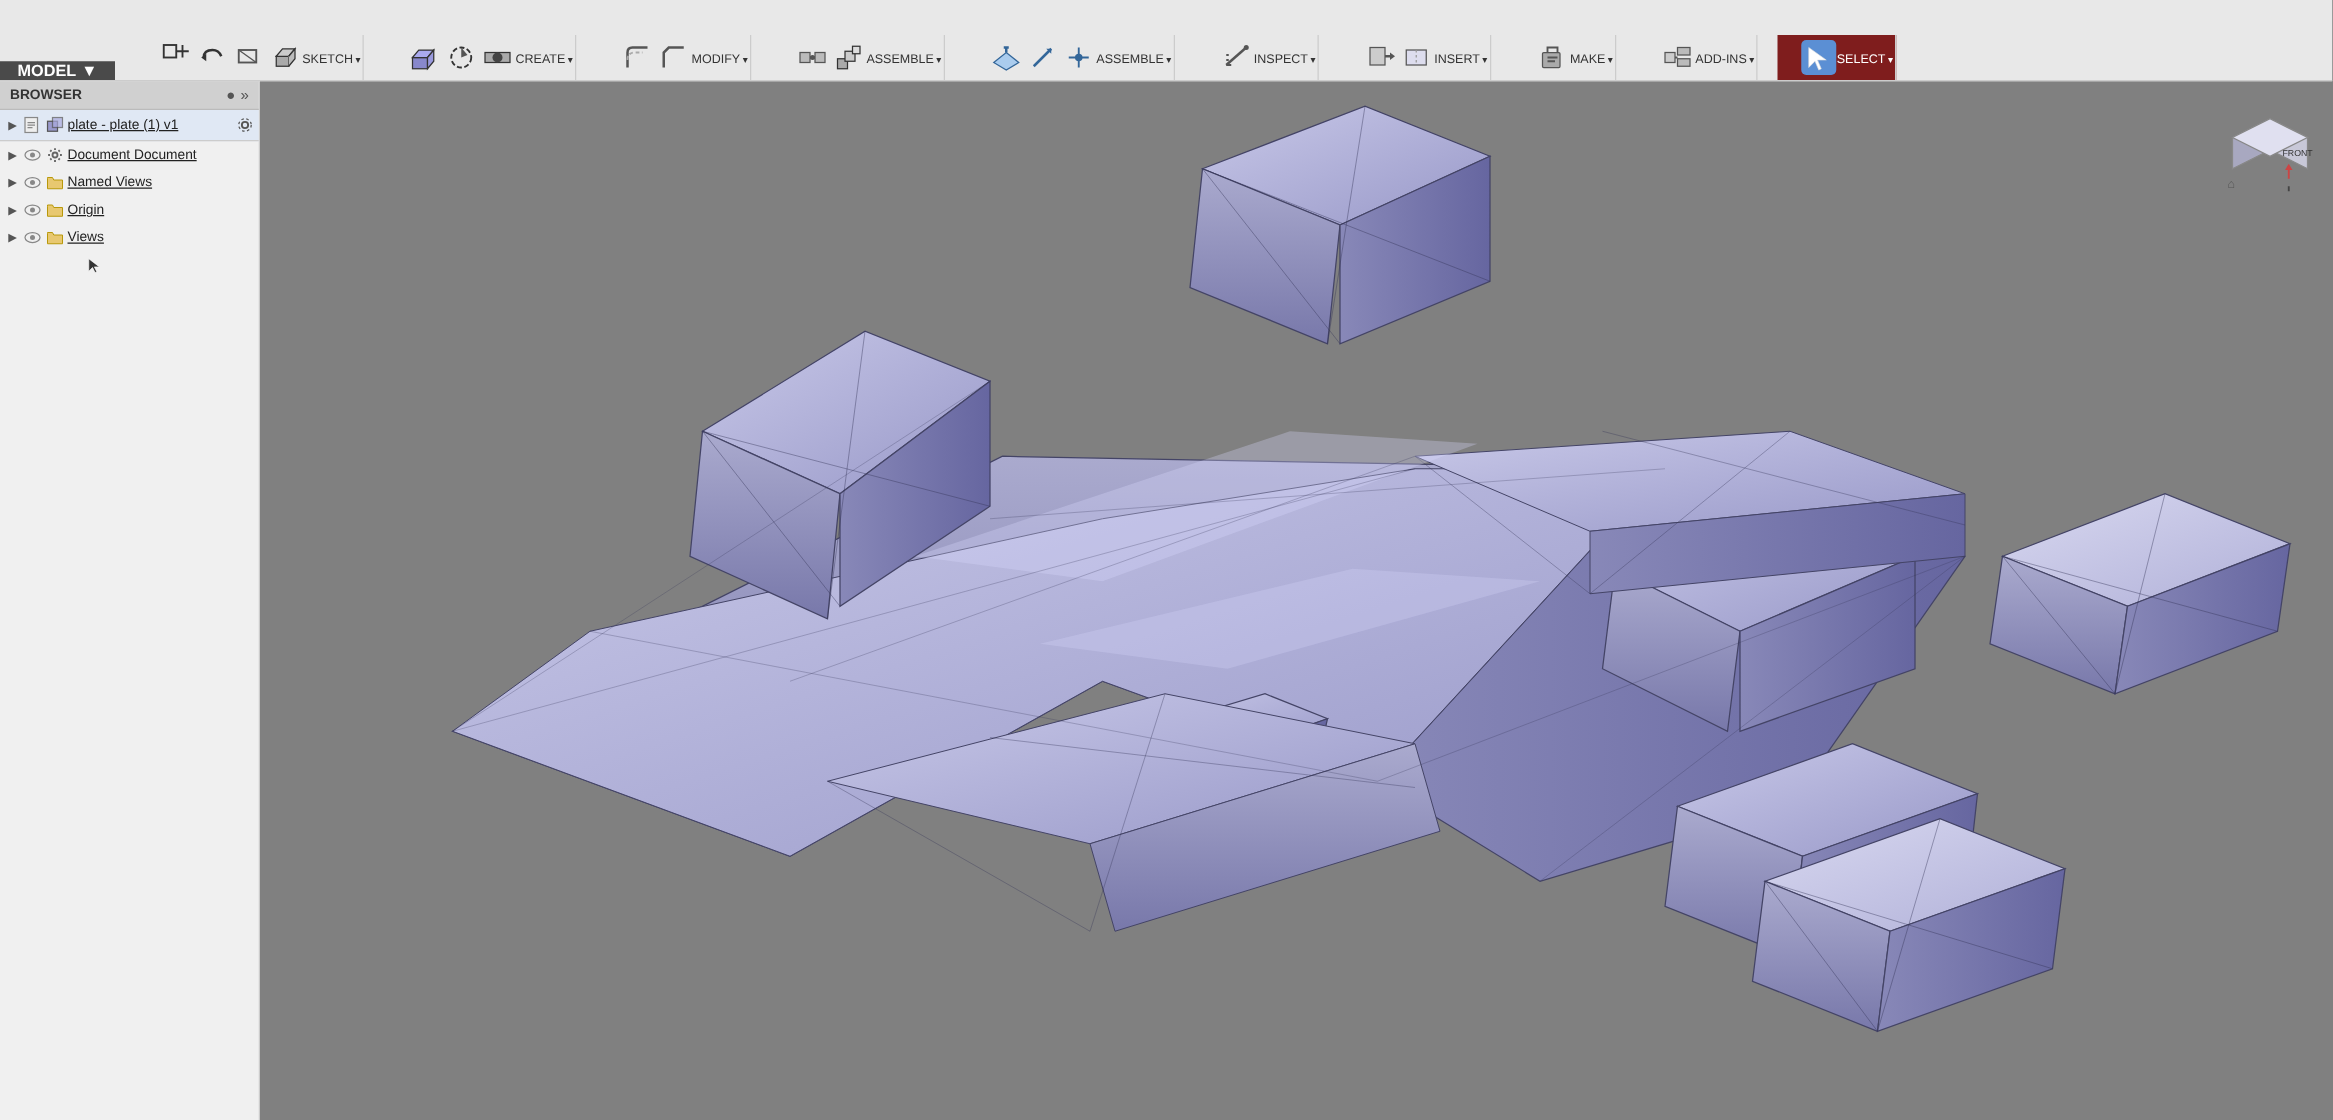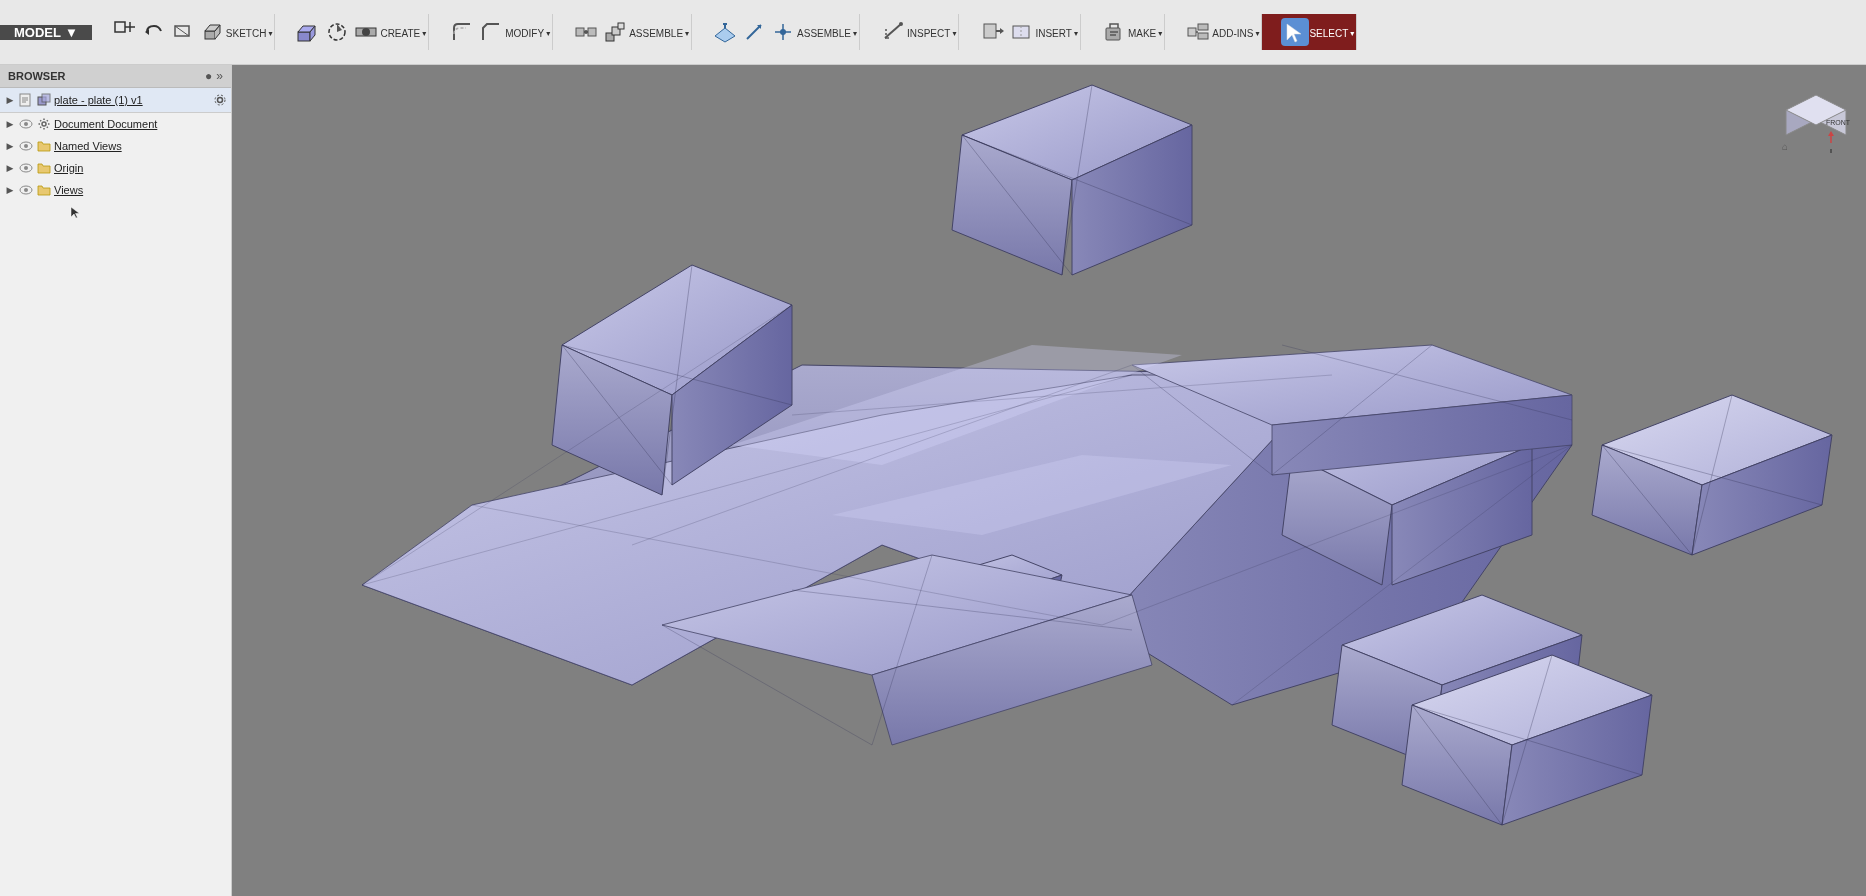--- a/index.html
+++ b/index.html
@@ -5,23 +5,24 @@
     * { box-sizing: border-box; margin: 0; padding: 0; }
     body { width: 1866px; height: 896px; overflow: hidden; background: #808080; font-family: Arial, sans-serif; font-size: 11px; }
 
     
     #toolbar {
       width: 100%;
       height: 65px;
       background: #e8e8e8;
       border-bottom: 1px solid #ccc;
       display: flex;
-      align-items: center;
+      align-items: flex-end;
       position: relative;
       z-index: 10;
+      gap: 16px;
     }
     .toolbar-model-btn {
       background: #4a4a4a;
       color: #fff;
       padding: 0 14px;
       display: flex;
       align-items: center;
       font-size: 13px;
       font-weight: bold;
       gap: 4px;
@@ -68,21 +69,21 @@
     .selected-tool {
       background: #5b8fd4;
       border-radius: 4px;
     }
 
     
     #browser {
       position: absolute;
       top: 65px;
       left: 0;
-      width: 232px;
+      width: 208px;
       height: calc(896px - 65px);
       background: #f0f0f0;
       border-right: 1px solid #ccc;
       z-index: 5;
     }
     #browser-header {
       background: #d0d0d0;
       padding: 4px 8px;
       display: flex;
       align-items: center;

